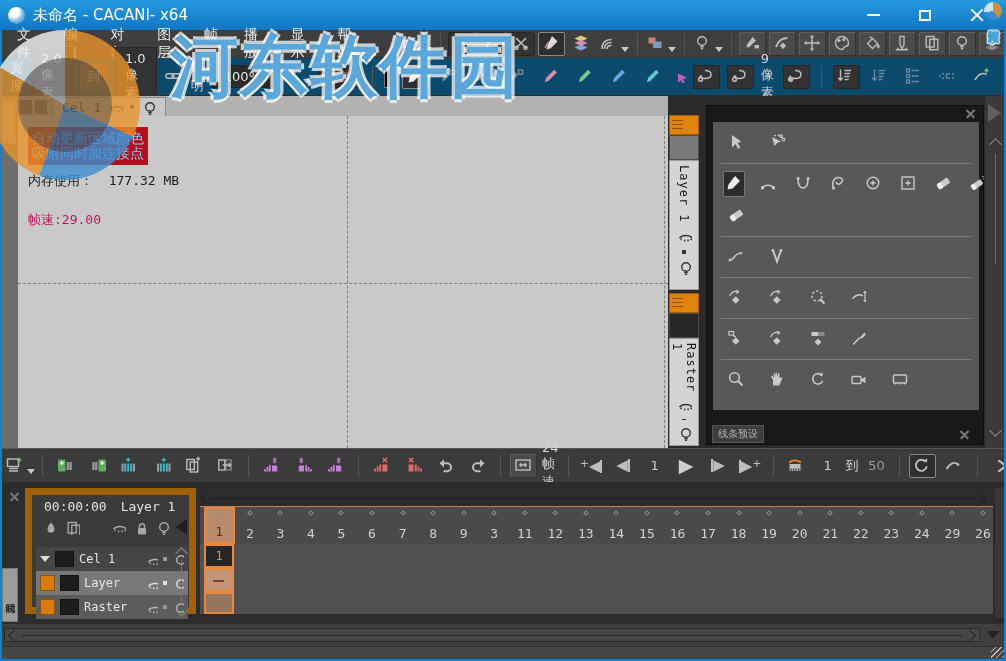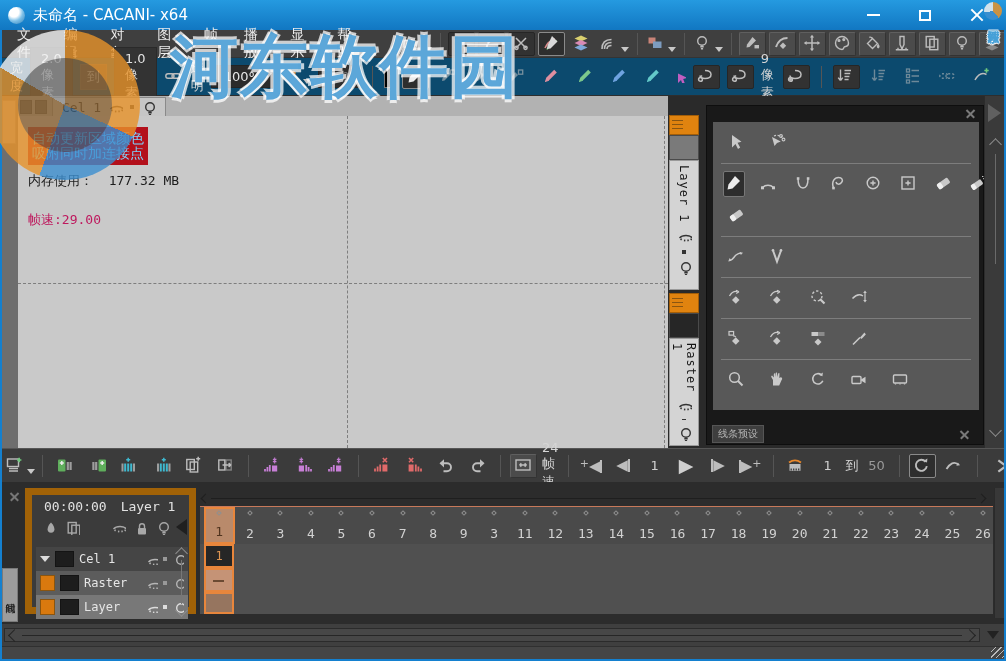--- a/index.html
+++ b/index.html
@@ -1077,44 +1077,44 @@
           <span class="thumb"></span>
           <span class="name">Cel 1</span>
           <svg class="i xs" style="color:#b5b5b5">
               <use href="#i-eye"></use>
             </svg>
           <span class="dotico" style="background:#999"></span>
           <svg class="i xs" style="color:#b5b5b5">
               <use href="#i-bulb"></use>
             </svg>
         </div>
+        <div class="tl-row" style="background:#787878">
+          <span class="oswatch"></span>
+          <span class="thumb"></span>
+          <span class="name">Layer</span>
+          <svg class="i xs" style="color:#dcdcdc">
+              <use href="#i-eye"></use>
+            </svg>
+          <span class="dotico" style="background:#ddd"></span>
+          <svg class="i xs" style="color:#dcdcdc">
+              <use href="#i-bulb"></use>
+            </svg>
+        </div>
         <div class="tl-row" style="background:#5c5c5c">
           <span class="oswatch"></span>
           <span class="thumb"></span>
           <span class="name">Raster</span>
           <svg class="i xs" style="color:#b5b5b5">
               <use href="#i-eye"></use>
             </svg>
           <span class="dotico" style="background:#999"></span>
           <svg class="i xs" style="color:#b5b5b5">
               <use href="#i-bulb"></use>
             </svg>
         </div>
-        <div class="tl-row" style="background:#787878">
-          <span class="oswatch"></span>
-          <span class="thumb"></span>
-          <span class="name">Layer</span>
-          <svg class="i xs" style="color:#dcdcdc">
-              <use href="#i-eye"></use>
-            </svg>
-          <span class="dotico" style="background:#ddd"></span>
-          <svg class="i xs" style="color:#dcdcdc">
-              <use href="#i-bulb"></use>
-            </svg>
-        </div>
       </div>
       <div class="tl-vscroll">
         <span class="chev up"></span>
         <span class="line"></span>
         <span class="chev down"></span>
       </div>
     </div>
 
     <div class="tl-frames">
       <div class="workline">
@@ -1214,21 +1214,21 @@
           <div class="fcell">
             <span class="fdia"></span>
             <span class="fnum">23</span>
           </div>
           <div class="fcell">
             <span class="fdia"></span>
             <span class="fnum">24</span>
           </div>
           <div class="fcell">
             <span class="fdia"></span>
-            <span class="fnum">25</span>
+            <span class="fnum">29</span>
           </div>
           <div class="fcell">
             <span class="fdia"></span>
             <span class="fnum">26</span>
           </div>
         </div>
       <div class="grid">
         <div class="gcell cel">1</div>
         <div class="gcell lay"></div>
         <div class="gcell ras"></div>

